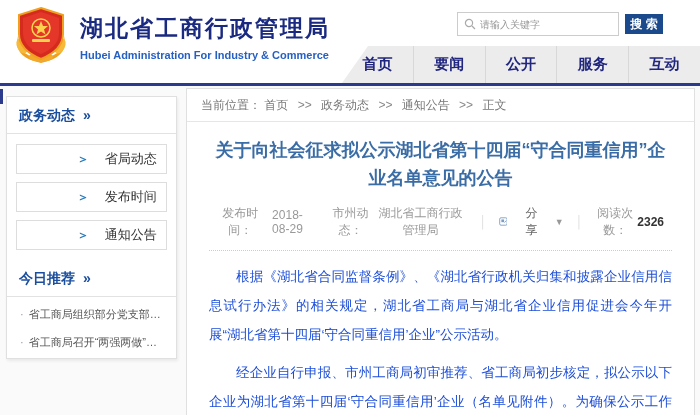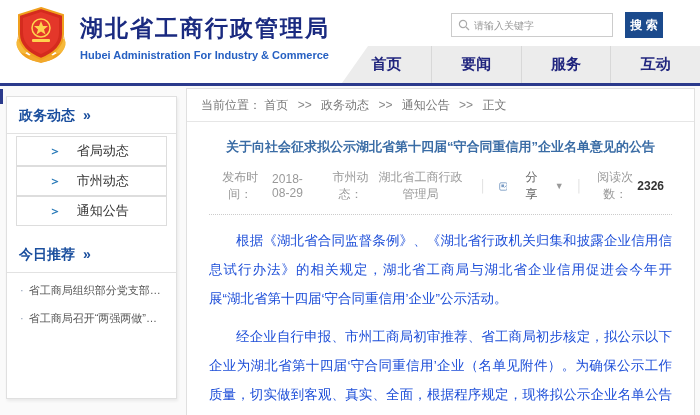--- a/index.html
+++ b/index.html
@@ -28,54 +28,54 @@
     position:relative; width:162px; height:24px;
     border:1px solid #cccccc; background:#fff; display:flex; align-items:center;
   }
   .search-glyph { margin:0 4px 0 6px; flex:0 0 auto; display:block; }
   .search-input {
     border:none; outline:none; width:130px; font-size:10px; color:#444;
     font-family:"Liberation Sans","DejaVu Sans",sans-serif;
   }
   .search-input::placeholder { color:#999; }
   .search-btn {
-    margin-left:12px; width:38px; height:26px; border:none; cursor:pointer;
+    margin-left:6px; width:38px; height:20px; border:none; cursor:pointer;
     background:#1b4a8c; color:#ffffff; font-size:12px; font-weight:bold;
     font-family:"Liberation Sans","DejaVu Sans",sans-serif;
   }
   .nav {
     position:absolute; right:0; bottom:0; height:37px; width:358px;
     background:#ececec; display:flex;
     clip-path:polygon(26px 0, 100% 0, 100% 100%, 0 100%);
   }
   .nav-item {
     flex:1; display:flex; align-items:center; justify-content:center;
     font-size:15px; font-weight:bold; color:#20257e; cursor:pointer;
     border-left:1px solid #d8d8d8;
   }
   .nav-item:first-child { border-left:none; }
 
   
   .left-tick { position:absolute; left:0; top:89px; width:3px; height:15px; background:#2b3a8c; }
 
   
   .sidebar {
-    position:absolute; left:6px; top:96px; width:171px; height:303px;
+    position:absolute; left:6px; top:96px; width:171px; height:263px;
     background:#ffffff; border:1px solid #e0e0e0;
     box-shadow:1px 2px 3px rgba(0,0,0,.07); overflow:hidden;
   }
   .side-header {
     padding:10px 12px 8px; font-size:14px; font-weight:bold; color:#1b4f9e;
     border-bottom:1px solid #e2e2e2;
   }
   .side-header .more { margin-left:4px; }
   .side-items { padding:2px 9px 10px; }
   .side-item {
-    margin-top:0; height:30px; line-height:28px; border:1px solid #ddd;
-    background:#fff; font-size:13px; color:#333; padding-left:32px; cursor:pointer;
+    margin-top:8px; height:30px; line-height:28px; border:1px solid #ddd;
+    background:#fff; font-size:13px; color:#333; padding-left:60px; cursor:pointer;
     white-space:nowrap;
   }
   .side-item .arrow { color:#2a7ab8; font-weight:bold; margin-right:12px; font-size:12px; }
   .side-list { padding:3px 9px 6px 13px; list-style:none; }
   .side-list li {
     font-size:11px; color:#555; line-height:28px; white-space:nowrap;
     overflow:hidden; text-overflow:ellipsis; cursor:pointer;
   }
   .side-list .bullet { color:#8a9bb5; margin-right:5px; }
 
@@ -86,21 +86,21 @@
   }
   .breadcrumb {
     padding:8px 14px 7px; font-size:12px; color:#777;
     border-bottom:1px solid #e6e6e6;
   }
   .breadcrumb .crumb { color:#777; cursor:pointer; }
   .breadcrumb .sep { margin:0 6px; color:#888; }
   .article { padding:0 22px; }
   .article-title {
     margin-top:15px; text-align:center; color:#3a6ca5;
-    font-size:13px; font-weight:bold; line-height:1.55;
+    font-size:18px; font-weight:bold; line-height:1.55;
   }
   .meta {
     margin-top:12px; text-align:center; font-size:12px; color:#999;
     display:flex; justify-content:center; align-items:center;
   }
   .meta .chunk { margin:0 8px; display:flex; align-items:center; }
   .meta .vdiv { color:#ddd; margin:0 4px; }
   .meta .views-num { font-weight:bold; color:#333; margin-left:2px; }
   .share-btn { display:flex; align-items:center; cursor:pointer; color:#666;gap:12px; }
   .share-glyph { margin-right:4px; display:block; }
@@ -144,40 +144,41 @@
         <line x1="8" y1="8" x2="11" y2="11" stroke="#aaaaaa" stroke-width="1.2"></line>
       </svg>
       <input class="search-input" type="text" placeholder="请输入关键字" style="">
     </div>
     <button class="search-btn">搜 索</button>
   </div>
 
   <div class="nav">
     <div class="nav-item">首页</div>
     <div class="nav-item">要闻</div>
+    <div class="nav-item">公开</div>
     <div class="nav-item">服务</div>
     <div class="nav-item">互动</div>
   </div>
 </div>
 
 <div class="left-tick"></div>
 
 <div class="sidebar">
   <div class="side-header">
     <span>政务动态</span>
     <span class="more">»</span>
   </div>
   <div class="side-items">
     <div class="side-item">
       <span class="arrow">＞</span>
       <span>省局动态</span>
     </div>
     <div class="side-item">
       <span class="arrow">＞</span>
-      <span>市州动态</span>
+      <span>发布时间</span>
     </div>
     <div class="side-item">
       <span class="arrow">＞</span>
       <span>通知公告</span>
     </div>
   </div>
   <div class="side-header">
     <span>今日推荐</span>
     <span class="more">»</span>
   </div>

